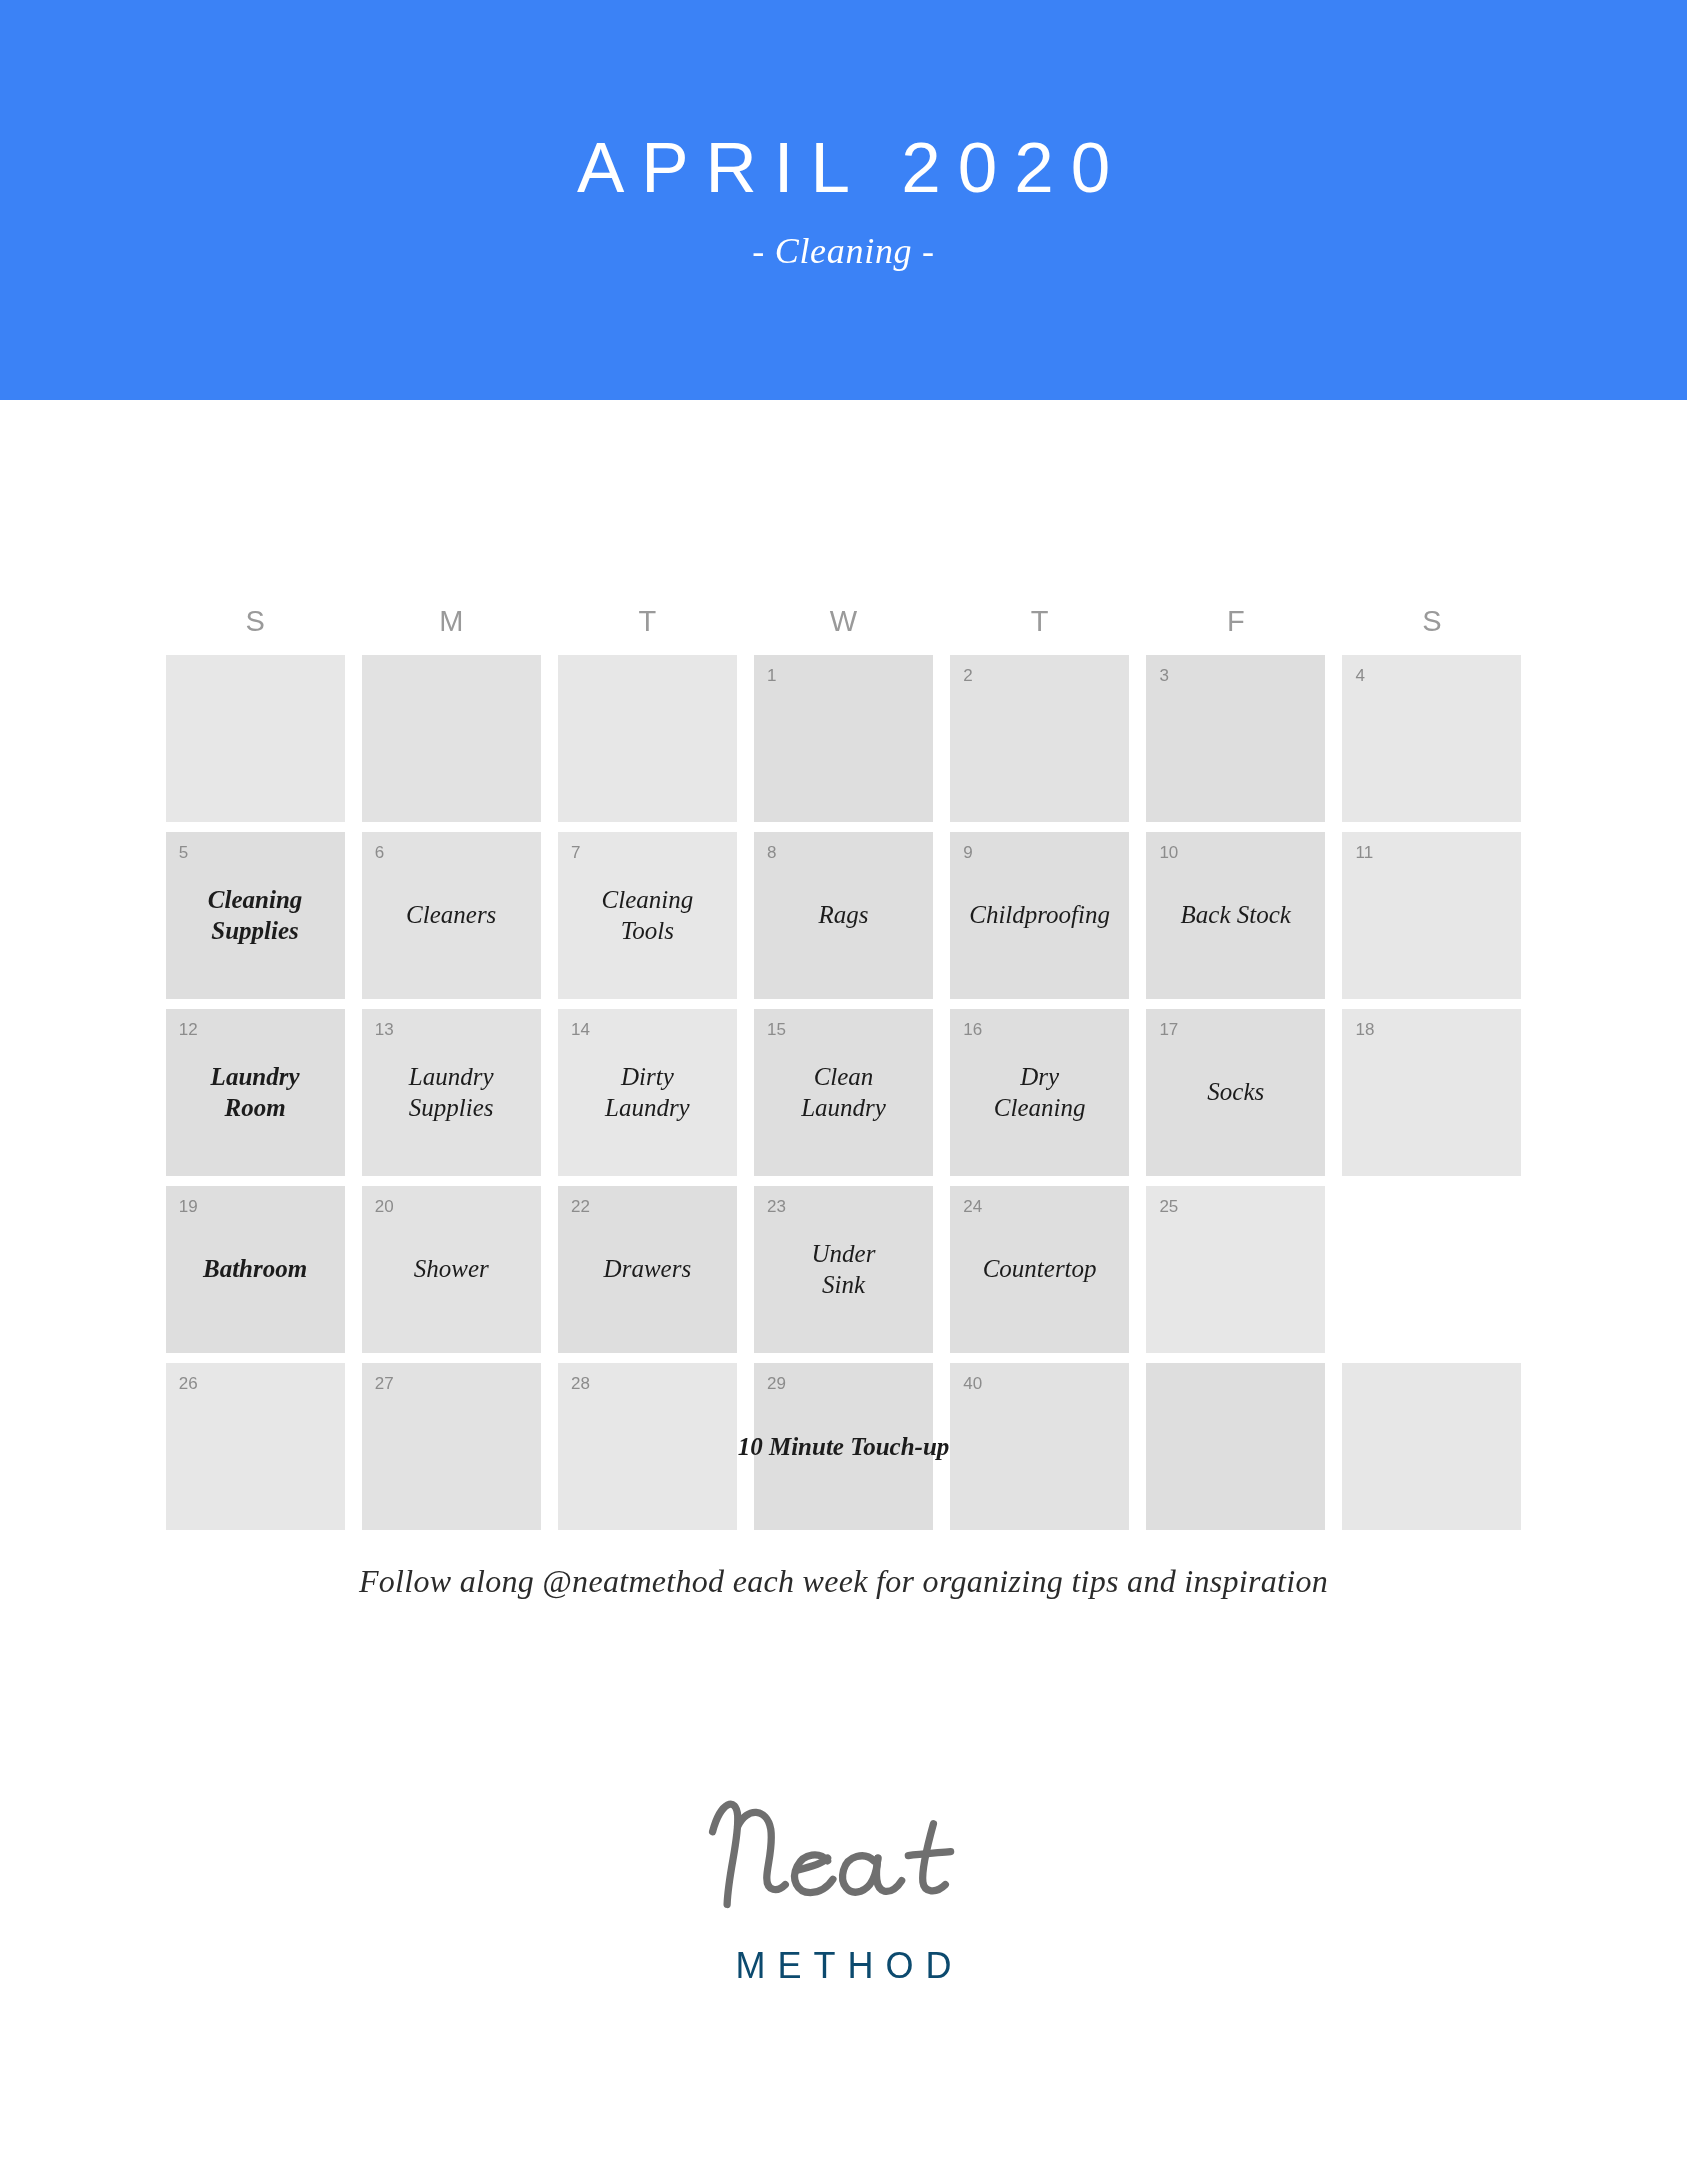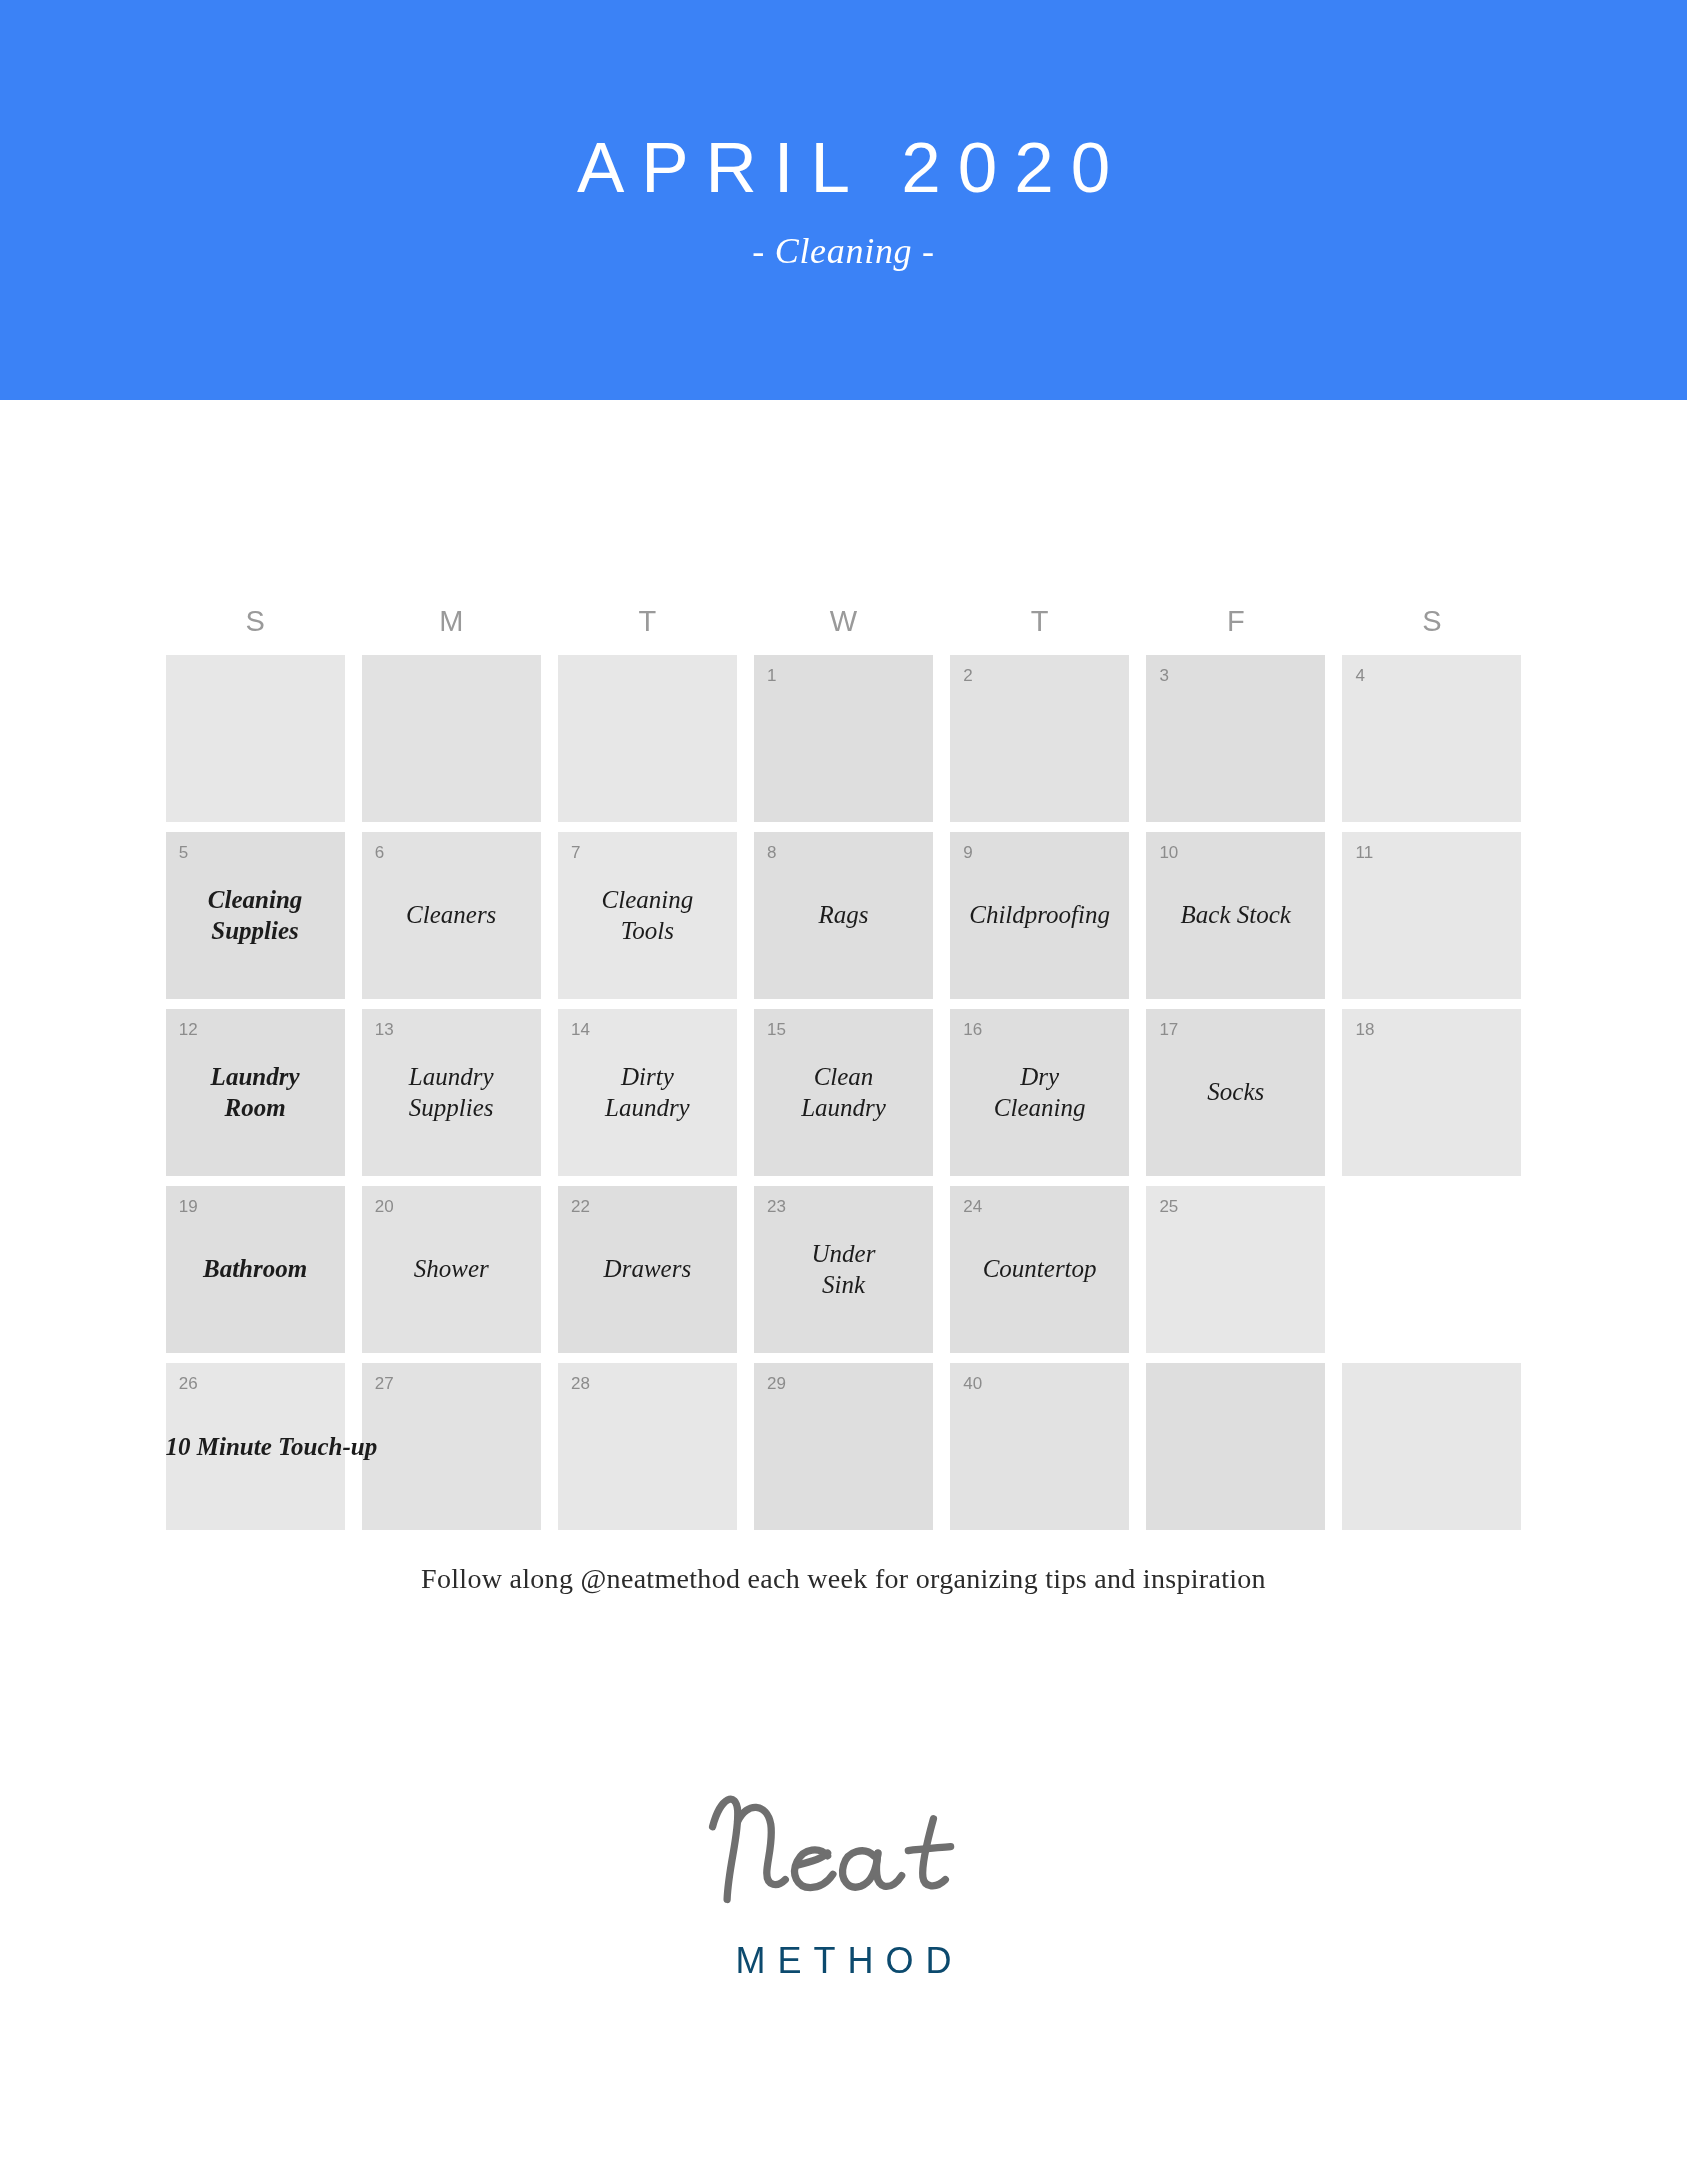--- a/index.html
+++ b/index.html
@@ -116,35 +116,37 @@
   
   .touchup-row {
     position: relative;
   }
   .touchup {
     position: absolute;
     left: 0;
     right: 0;
     top: 50%;
     transform: translateY(-50%);
+    text-align: center;
     font-family: "Liberation Serif", serif;
     font-style: italic;
     font-weight: bold;
     font-size: 25px;
     color: #1c1c1c;
     pointer-events: none;
   }
 
   
   .footnote {
     width: 1356px;
     margin: 33px auto 0 auto;
     text-align: center;
     font-family: "Liberation Serif", serif;
-    font-size: 28px;
+    font-style: italic;
+    font-size: 32px;
     color: #2b2b2b;
     letter-spacing: 0.3px;
   }
 
   
   .logo-block {
     margin-top: 192px;
     text-align: center;
   }
   .logo-mark {

